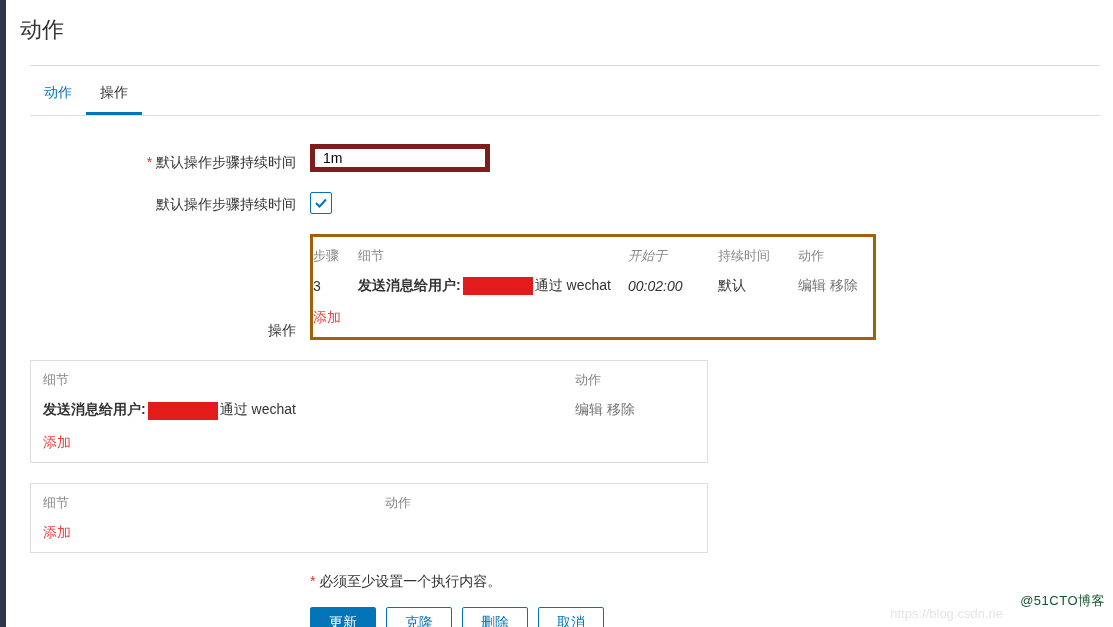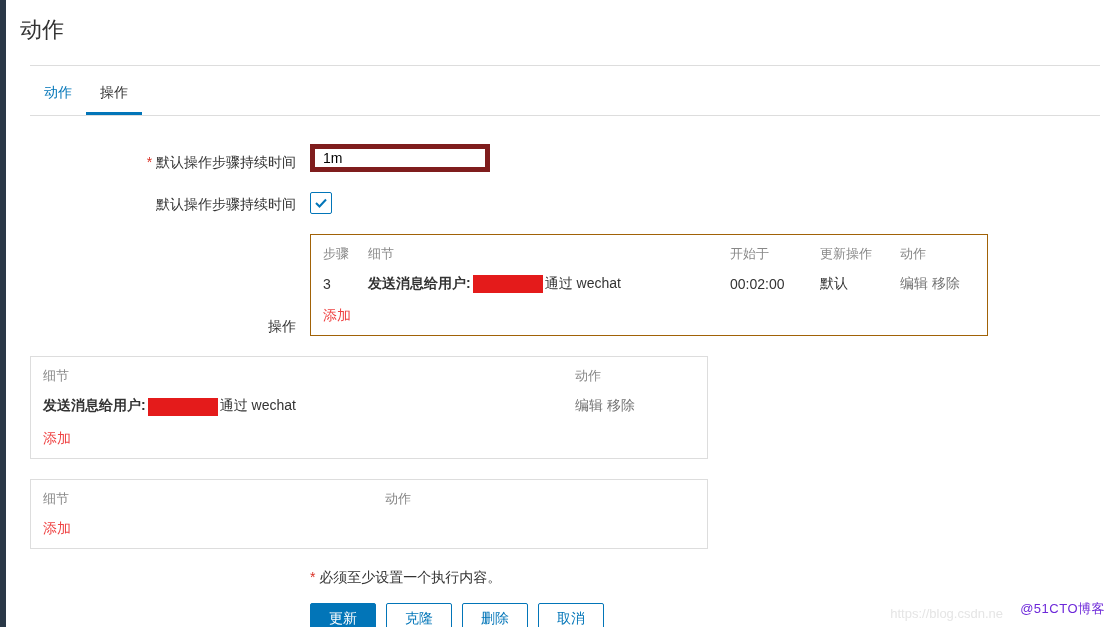--- a/index.html
+++ b/index.html
@@ -85,39 +85,39 @@
       border-radius: 2px;
       display: inline-flex;
       align-items: center;
       justify-content: center;
       color: #0275b8;
       font-size: 16px;
       cursor: pointer;
       background: #fff;
     }
     .op-table {
-      border: 1px solid #a16207;
-      width: 678px;
-      padding: 10px 12px;
+      border: 3px solid #a16207;
+      width: 566px;
+      padding: 10px 0;
     }
     .thead {
       display: flex;
       color: #888;
       font-size: 13px;
       padding-bottom: 8px;
     }
     .trow {
       display: flex;
       align-items: center;
       padding: 4px 0 10px 0;
       color: #333;
     }
     .c-step { width: 45px; }
     .c-detail { flex: 1; }
-    .c-start { width: 90px; }
+    .c-start { width: 90px; font-style: italic; }
     .c-duration { width: 80px; }
     .c-action { width: 75px; }
     .bold { font-weight: bold; }
     .redacted {
       display: inline-block;
       background: #e41b1b;
       width: 70px;
       height: 18px;
       vertical-align: middle;
       margin: 0 2px;
@@ -175,22 +175,22 @@
       cursor: pointer;
       border-radius: 2px;
     }
     .btn.primary {
       background: #0275b8;
       color: #fff;
     }
     .watermark {
       position: absolute;
       right: 8px;
-      bottom: 9px;
-      color: #6d28d9;
+      bottom: 17px;
+      color: #14532d;
       font-size: 13px;
       letter-spacing: 0.5px;
     }
     .watermark2 {
       position: absolute;
       right: 110px;
       bottom: 6px;
       color: #e5e5e5;
       font-size: 13px;
       margin-left: 20px;
@@ -233,21 +233,21 @@
       </div>
 
       <div class="form-row">
         <div class="label-col">操作</div>
         <div class="control-col">
           <div class="op-table">
             <div class="thead">
               <div class="c-step">步骤</div>
               <div class="c-detail">细节</div>
               <div class="c-start">开始于</div>
-              <div class="c-duration">更新操作</div>
+              <div class="c-duration">持续时间</div>
               <div class="c-action">动作</div>
             </div>
             <div class="trow">
               <div class="c-step">3</div>
               <div class="c-detail">
                 <span class="bold">发送消息给用户:</span><span class="redacted"></span><span>通过 wechat</span>
               </div>
               <div class="c-start">00:02:00</div>
               <div class="c-duration">默认</div>
               <div class="c-action">

